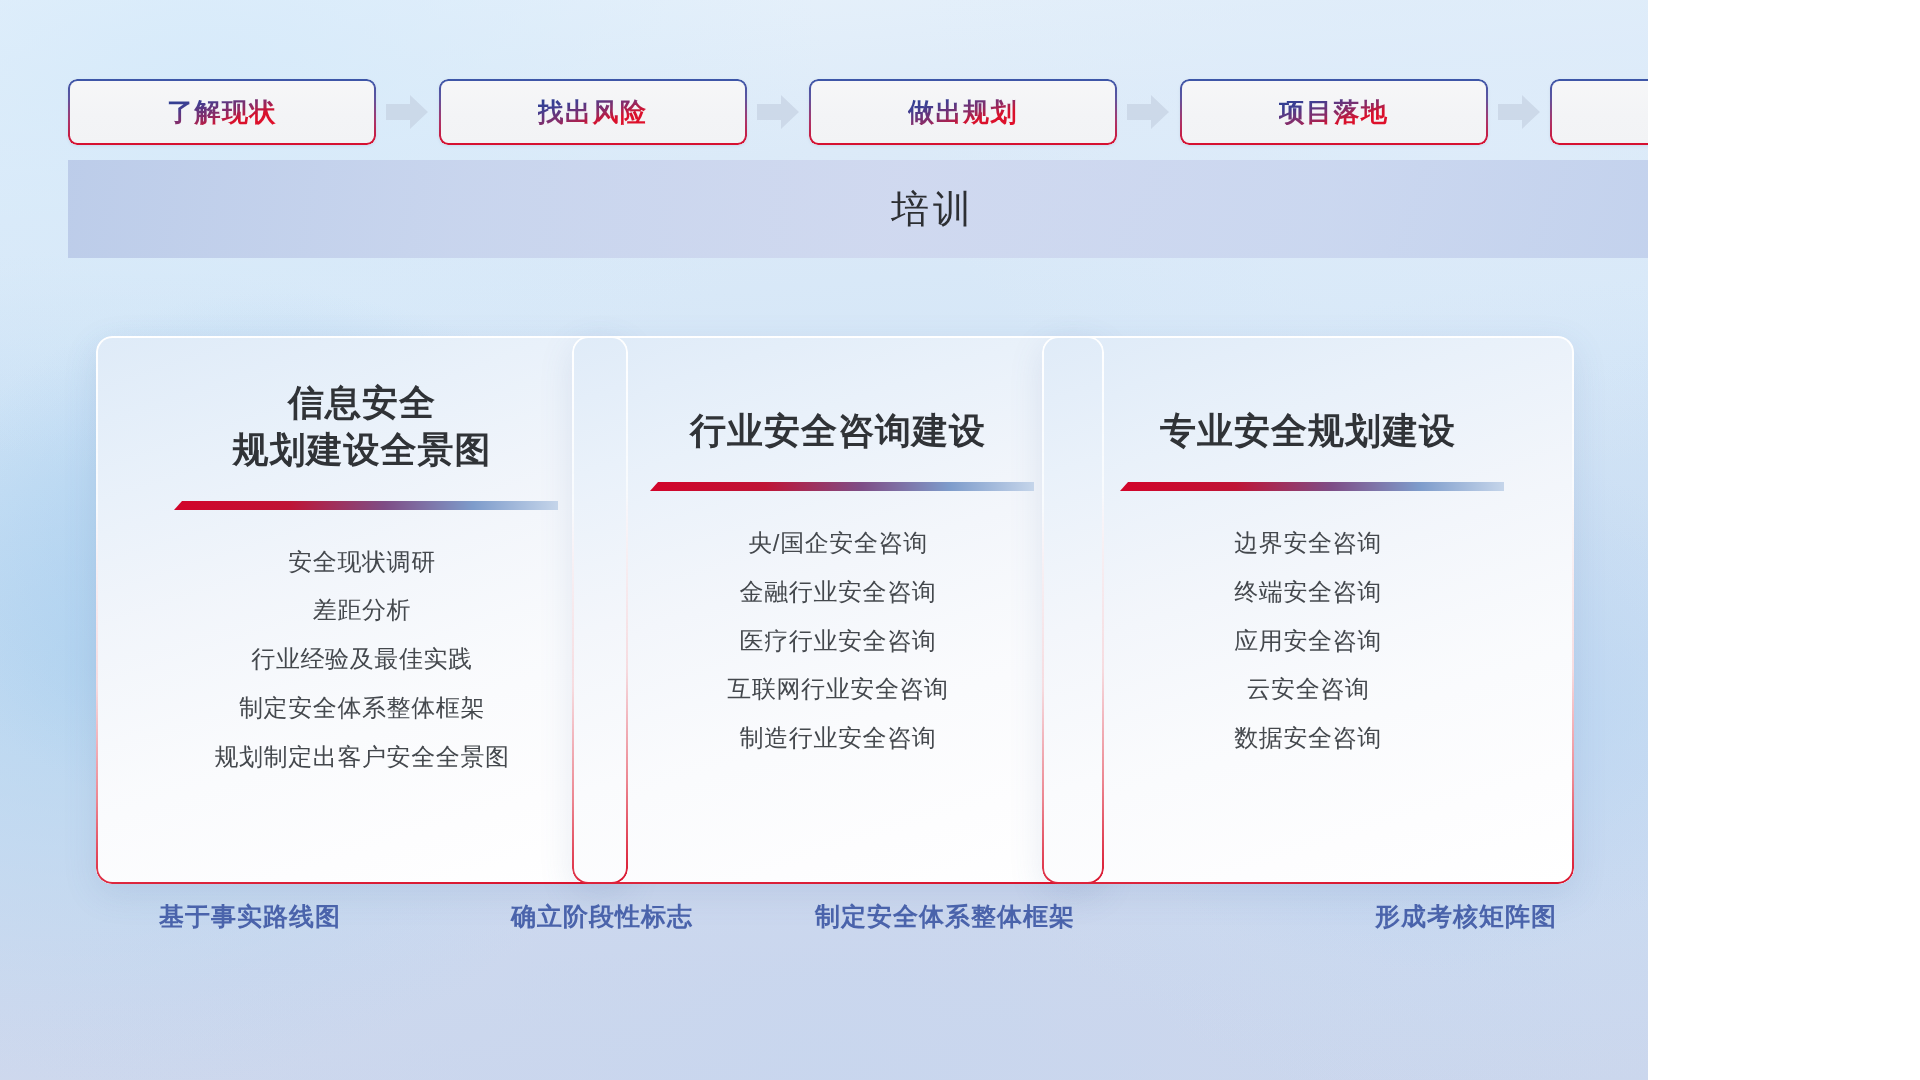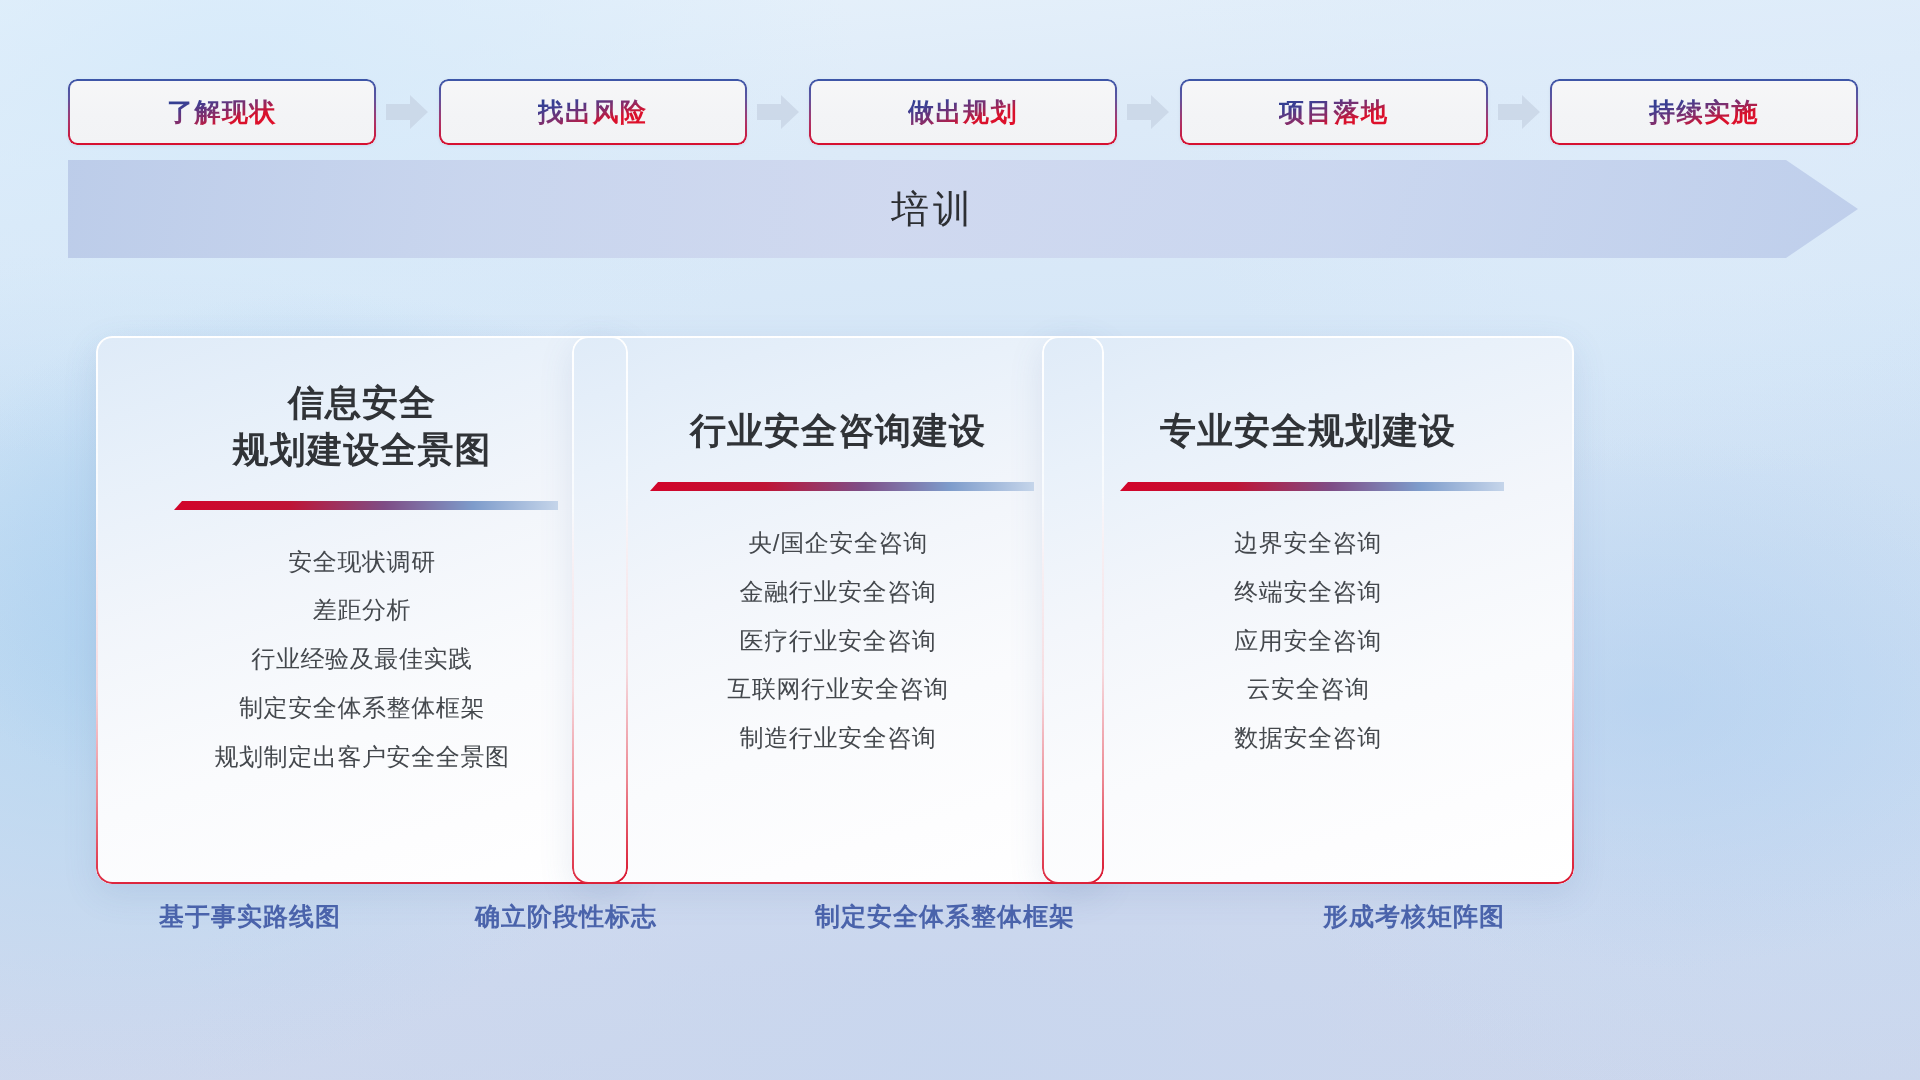--- a/index.html
+++ b/index.html
@@ -9,21 +9,21 @@
   body {
     width: 1920px;
     height: 1080px;
     overflow: hidden;
     font-family: "Liberation Sans", "DejaVu Sans", sans-serif;
   }
 
   
   #stage {
     position: relative;
-    width: 1920px;
+    width: 1648px;
     height: 1080px;
     background:
       radial-gradient(ellipse 900px 560px at 12% 8%,  rgba(214,234,250,0.95) 0%, rgba(214,234,250,0) 70%),
       radial-gradient(ellipse 760px 520px at 88% 10%, rgba(222,236,250,0.85) 0%, rgba(222,236,250,0) 72%),
       radial-gradient(ellipse 820px 620px at 6% 62%,  rgba(178,212,240,0.80) 0%, rgba(178,212,240,0) 68%),
       radial-gradient(ellipse 900px 620px at 96% 66%, rgba(196,220,244,0.75) 0%, rgba(196,220,244,0) 70%),
       radial-gradient(ellipse 1100px 700px at 50% 100%, rgba(200,214,238,0.9) 0%, rgba(200,214,238,0) 72%),
       linear-gradient(175deg, #e8f2fb 0%, #dceaf8 18%, #d4e6f7 40%, #d2e0f2 62%, #cfd9ee 82%, #ccd6ec 100%);
     overflow: hidden;
   }
@@ -254,23 +254,23 @@
     position: absolute;
     top: 0;
     font-size: 25px;
     font-weight: 700;
     color: #4a63ab;
     letter-spacing: 1px;
     white-space: nowrap;
     user-select: none;
   }
   .bl-0 { left: 128px;  }
-  .bl-1 { left: 444px;  }
+  .bl-1 { left: 480px;  }
   .bl-2 { left: 784px;  }
-  .bl-3 { left: 1292px; }
+  .bl-3 { left: 1344px; }
 </style>
 </head>
 <body>
 
 <div id="stage">
 
   <div class="step-row">
 
     <div class="step-box">
       <span class="step-label">了解现状</span>

